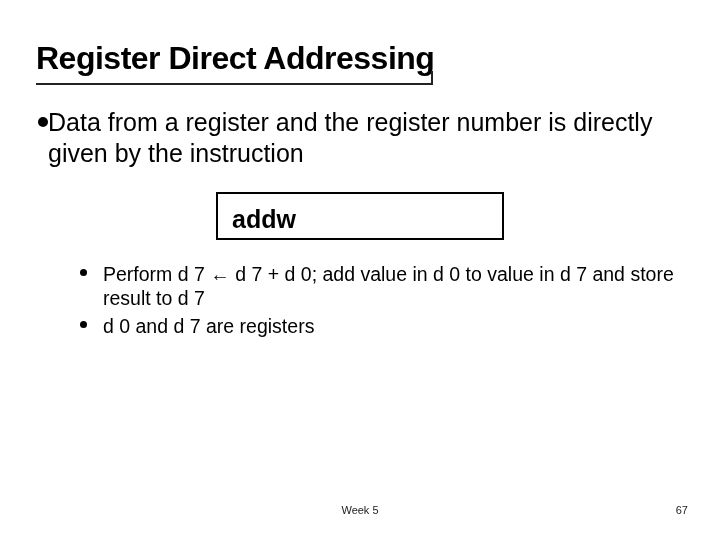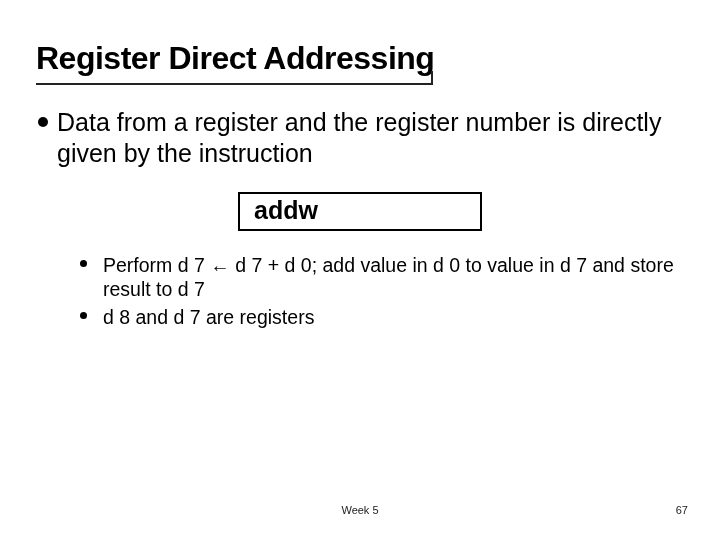--- a/index.html
+++ b/index.html
@@ -42,43 +42,43 @@
     background: #222;
   }
   ul.main {
     list-style: none;
     padding: 0 6px 0 2px;
     margin: 0 0 22px 0;
   }
   ul.main > li {
     display: flex;
     align-items: flex-start;
-    gap: 9px;
+    gap: 0;
     margin-bottom: 2px;
   }
   ul.main > li .dot {
     width: 10px;
     height: 10px;
     background: #000;
     border-radius: 50%;
     margin-top: 10px;
     flex-shrink: 0;
   }
   ul.main > li .txt {
     font-size: 25px;
     line-height: 1.25;
   }
   .codebox {
     border: 2px solid #000;
-    padding: 2px 14px 4px 14px;
+    padding: 11px 14px 4px 14px;
     margin: 8px auto 22px auto;
     display: flex;
     align-items: baseline;
     gap: 48px;
-    width: 244px;
+    width: 288px;
   }
   .codebox .mnemonic {
     font-size: 25px;
     font-weight: bold;
   }
   .codebox .ops {
     font-size: 25px;
     font-weight: bold;
     font-style: italic;
     white-space: nowrap;
@@ -144,20 +144,20 @@
     <span class="mnemonic">addw</span>
   </div>
 
   <ul class="sub">
     <li>
       <span class="dot"></span>
       <span class="txt">Perform d 7 ← d 7 + d 0; add value in d 0 to value in d 7 and store result to d 7</span>
     </li>
     <li>
       <span class="dot"></span>
-      <span class="txt">d 8 and d 7 are registers</span>
+      <span class="txt">d 0 and d 7 are registers</span>
     </li>
   </ul>
 
   <div class="footer-center">Week 5</div>
   <div class="footer-right">67</div>
 
 </div>
 
 </body></html>

